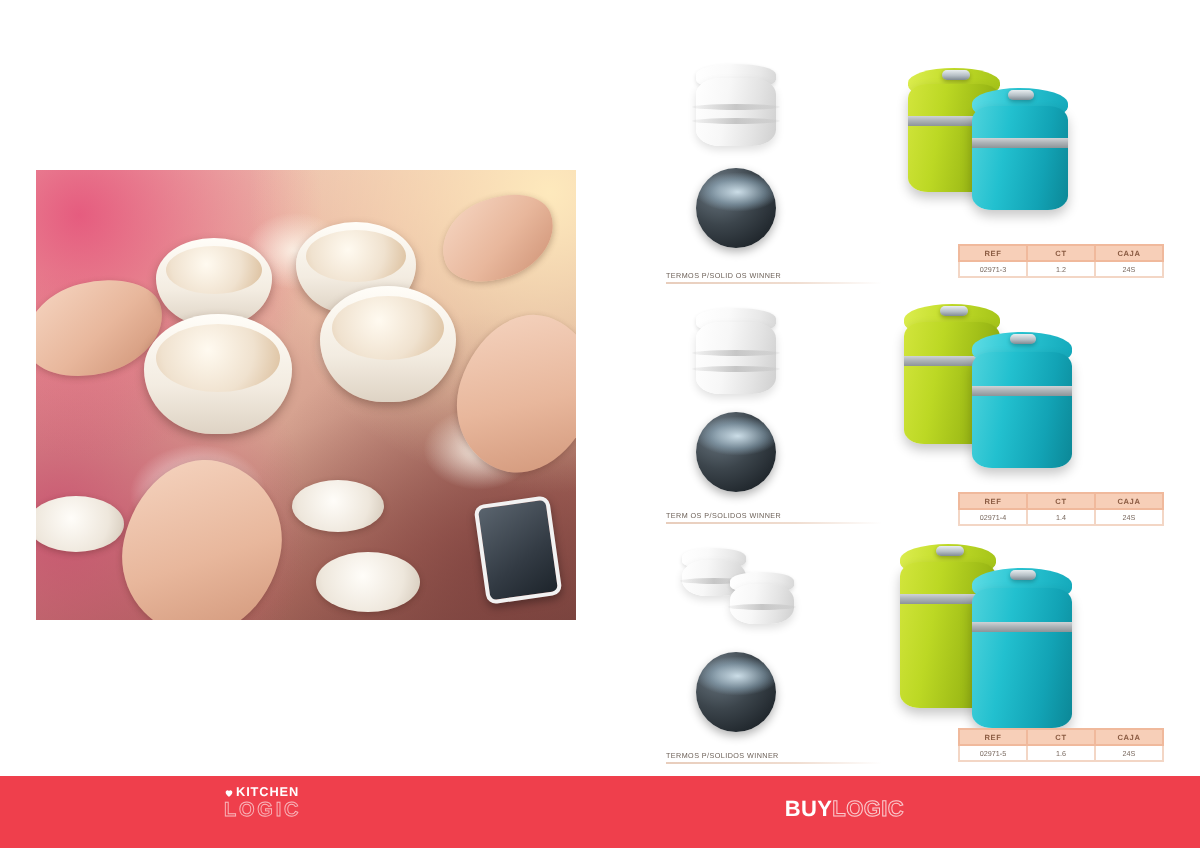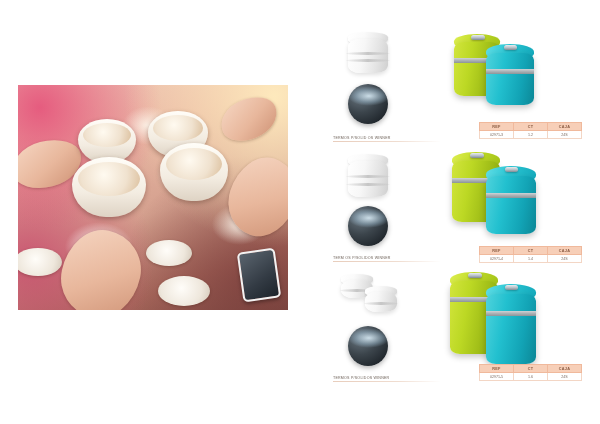--- a/index.html
+++ b/index.html
@@ -358,14 +358,33 @@
     </thead>
     <tbody>
       <tr>
         <td>02971-5</td>
         <td>1.6</td>
         <td>24S</td>
       </tr>
     </tbody>
   </table>
 
+  <div class="footer">
+
+    <div class="logo-kitchen">
+      <div class="lk-top">
+        <span class="lk-heart">
+          <svg viewBox="0 0 24 24" width="5" height="5" aria-hidden="true">
+            <path d="M12 21s-8-5.2-8-10.4A4.6 4.6 0 0 1 12 7a4.6 4.6 0 0 1 8 3.6C20 15.8 12 21 12 21z" fill="#ffffff"></path>
+          </svg>
+        </span>
+        <span>KITCHEN</span>
+      </div>
+      <div class="lk-bottom">LOGIC</div>
+    </div>
+
+    <div class="logo-buy">
+      <span class="lb-buy">BUY</span><span class="lb-logic">LOGIC</span>
+    </div>
+
+  </div>
 
 </div>
 
 </body></html>

